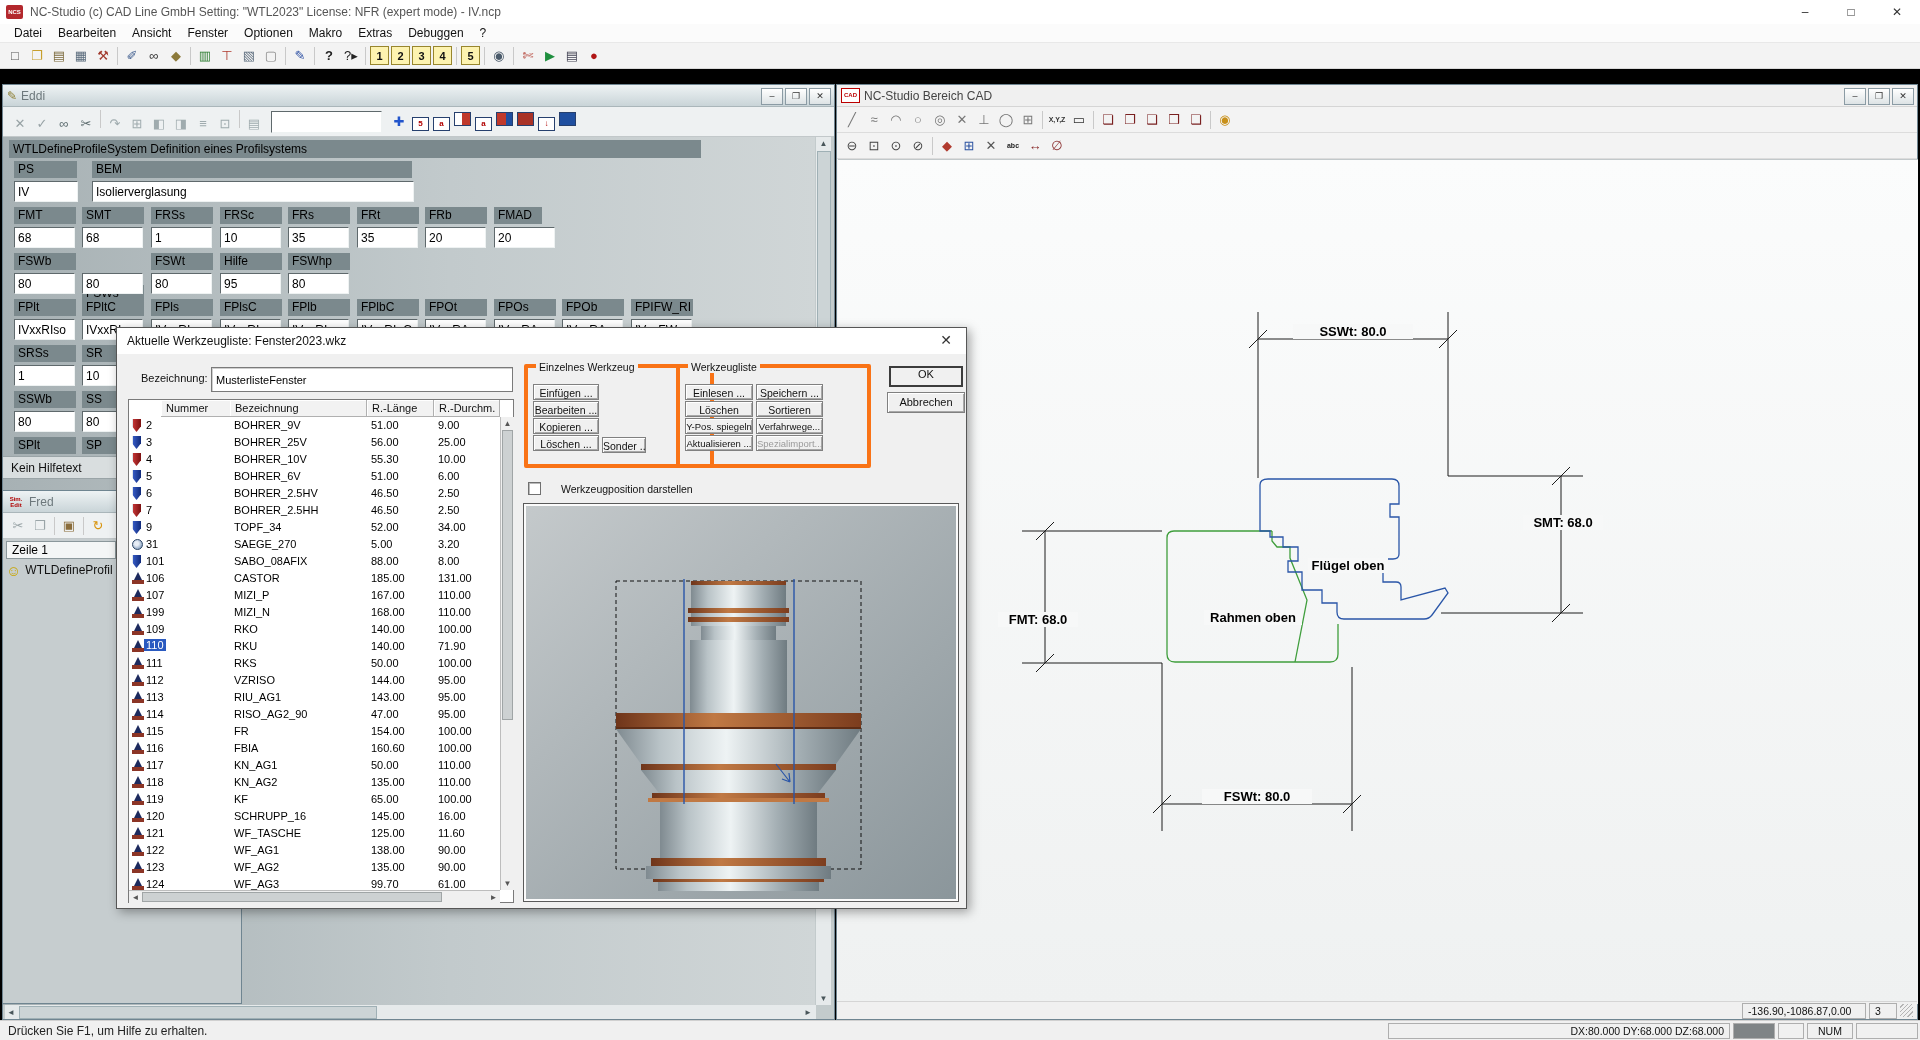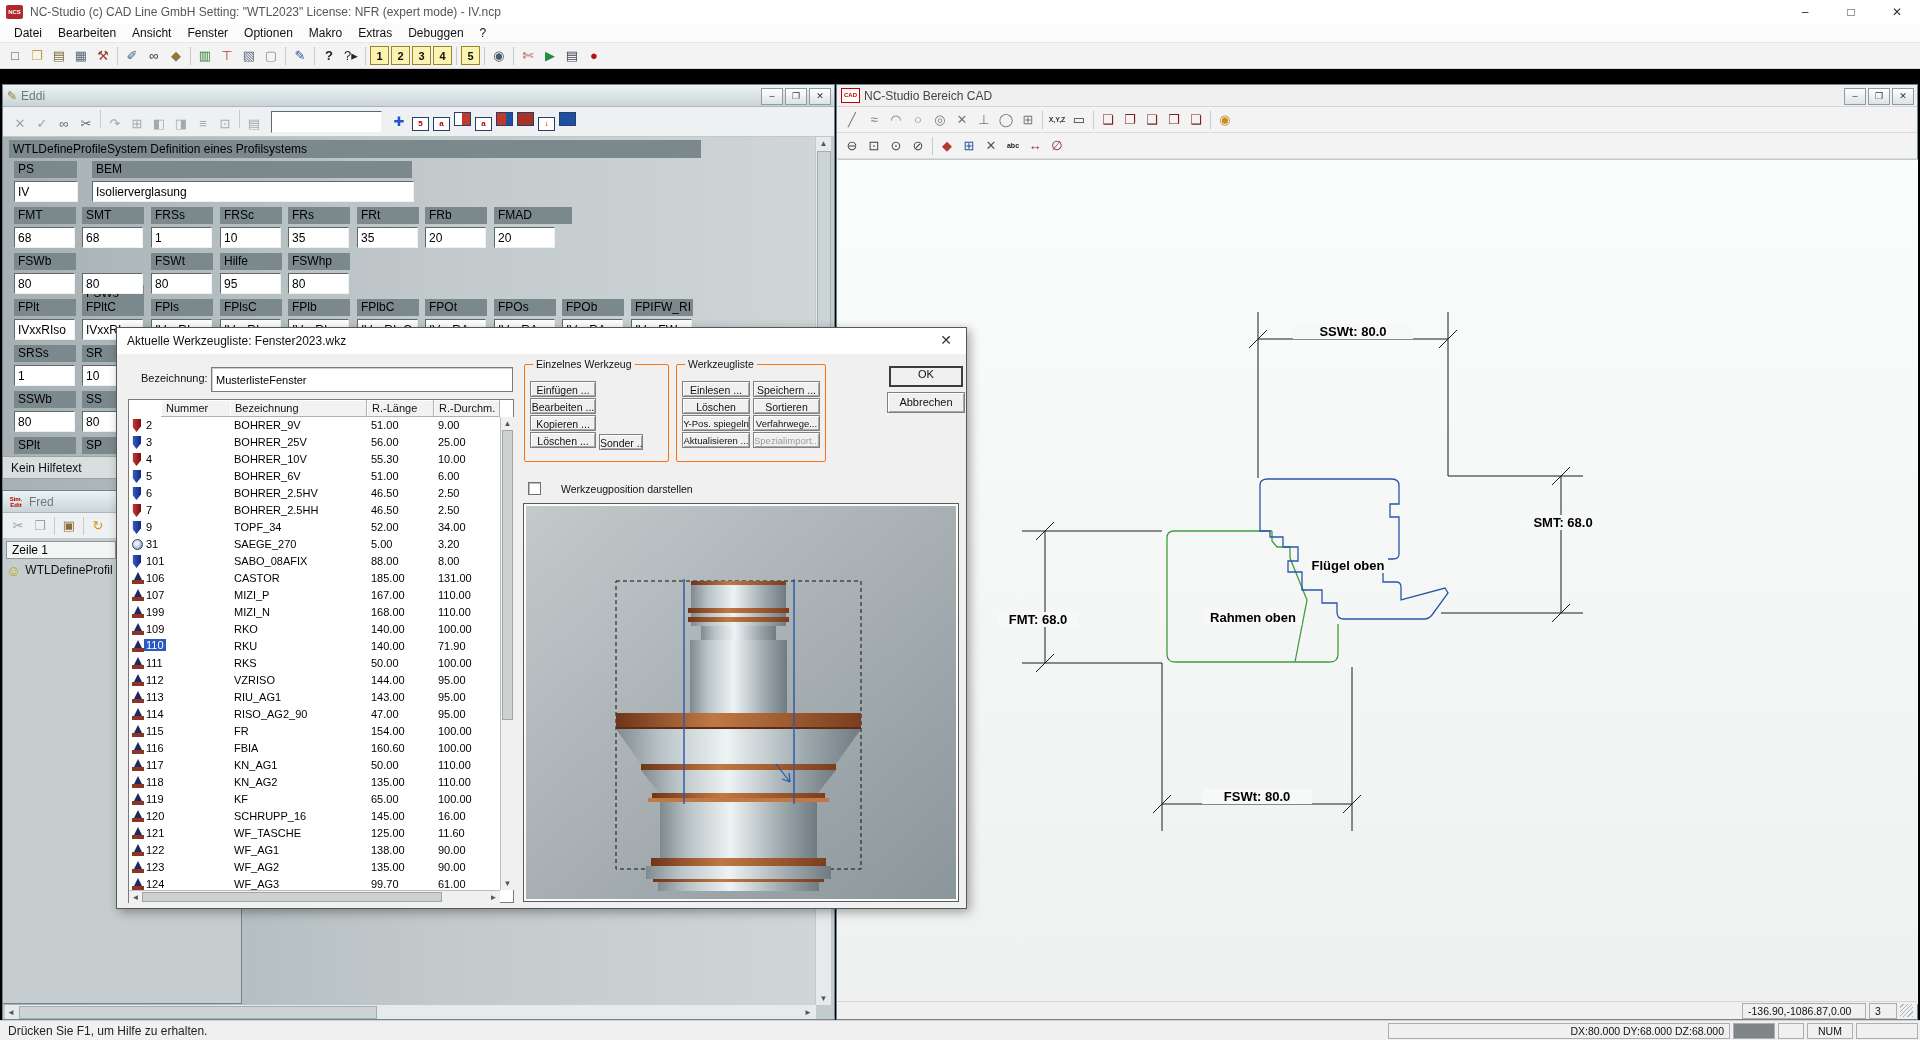--- a/index.html
+++ b/index.html
@@ -63,21 +63,21 @@
   .i-drill.red{background:linear-gradient(90deg,#e0e6ea 15%,#c03434 15%,#7a1010);}
   .i-drill.blue{background:linear-gradient(90deg,#e0e6ea 15%,#3458c0 15%,#102a7a);}
   .i-saw{display:inline-block;width:11px;height:11px;border-radius:50%;background:radial-gradient(circle at 40% 40%,#e8eef6 25%,#5d7fa8);border:1px solid #2c4564;box-sizing:border-box;margin-top:1px;}
   .i-cutter{display:inline-block;position:relative;width:13px;height:13px;}
   .i-cutter::before{content:"";position:absolute;left:2px;top:0;border-left:4px solid transparent;border-right:4px solid transparent;border-bottom:8px solid #1d2a5e;}
   .i-cutter::after{content:"";position:absolute;left:0;top:8px;width:12px;height:4px;background:#8c3526;}
   .vsb{position:absolute;left:371px;top:17px;width:14px;height:473px;background:#f0f0f0;border-left:1px solid #bdbdbd;box-sizing:border-box;}
   .hsb{position:absolute;left:0;top:490px;width:371px;height:13px;background:#f0f0f0;border-top:1px solid #bdbdbd;box-sizing:border-box;}
   .sbarr{position:absolute;font-size:8px;color:#555;width:13px;text-align:center;}
   .sbthumb{position:absolute;background:#cdd1d2;border:1px solid #a0a5a6;box-sizing:border-box;}
-  .grp{position:absolute;border:1px solid #f97316;border-radius:2px;}
+  .grp{position:absolute;border:4px solid #f97316;border-radius:2px;padding-left:39px;}
   .grp .leg{position:absolute;top:-7px;left:8px;background:#f0f0f0;font-size:10.5px;padding:0 3px;color:#111;}
   .btn{position:absolute;font-size:10.5px;background:#f0f0f0;border:1px solid #808080;box-shadow:inset 1px 1px 0 #fff, inset -1px -1px 0 #a8a8a8;text-align:center;padding-top:2px;box-sizing:border-box;height:16px;color:#111;white-space:nowrap;overflow:hidden;}
   .btn.dis{color:#9b9b9b;}
   .btn.big{height:21px;font-size:11px;padding-top:3px;}
   .btn.def{border:2px solid #3c3c3c;box-shadow:none;padding-top:0;}
   #chk{left:411px;top:154px;display:flex;align-items:center;gap:20px;}
   #chk .box{width:11px;height:11px;background:#fff;border:1px solid #707070;box-shadow:inset 1px 1px 0 #b9b9b9;}
   #chk .dlg-label{font-size:10.5px;}
   #panel{left:407px;top:176px;width:434px;height:397px;border:2px solid #fbfbfb;outline:1px solid #5a5a5a;box-sizing:border-box;}
   
@@ -187,21 +187,21 @@
           <div class="fld-label" style="left: 148px; top: 70px; width: 62px;">FRSs</div>
           <input class="fld-input" value="1" style="left: 148px; top: 90px; width: 61px;">
           <div class="fld-label" style="left: 217px; top: 70px; width: 62px;">FRSc</div>
           <input class="fld-input" value="10" style="left: 217px; top: 90px; width: 61px;">
           <div class="fld-label" style="left: 285px; top: 70px; width: 62px;">FRs</div>
           <input class="fld-input" value="35" style="left: 285px; top: 90px; width: 61px;">
           <div class="fld-label" style="left: 354px; top: 70px; width: 62px;">FRt</div>
           <input class="fld-input" value="35" style="left: 354px; top: 90px; width: 61px;">
           <div class="fld-label" style="left: 422px; top: 70px; width: 62px;">FRb</div>
           <input class="fld-input" value="20" style="left: 422px; top: 90px; width: 61px;">
-          <div class="fld-label" style="left: 491px; top: 70px; width: 78px;">FMAD</div>
+          <div class="fld-label" style="left: 491px; top: 70px; width: 48px;">FMAD</div>
           <input class="fld-input" value="20" style="left: 491px; top: 90px; width: 61px;">
           <div class="fld-label" style="left: 11px; top: 116px; width: 62px;">FSWb</div>
           <input class="fld-input" value="80" style="left: 11px; top: 136px; width: 61px;">
           <div class="fld-label" style="left: 79px; top: 116px; width: 62px; margin-top: 32px;">FSWs</div>
           <input class="fld-input" value="80" style="left: 79px; top: 136px; width: 61px;">
           <div class="fld-label" style="left: 148px; top: 116px; width: 62px;">FSWt</div>
           <input class="fld-input" value="80" style="left: 148px; top: 136px; width: 61px;">
           <div class="fld-label" style="left: 217px; top: 116px; width: 62px;">Hilfe</div>
           <input class="fld-input" value="95" style="left: 217px; top: 136px; width: 61px;">
           <div class="fld-label" style="left: 285px; top: 116px; width: 62px;">FSWhp</div>

